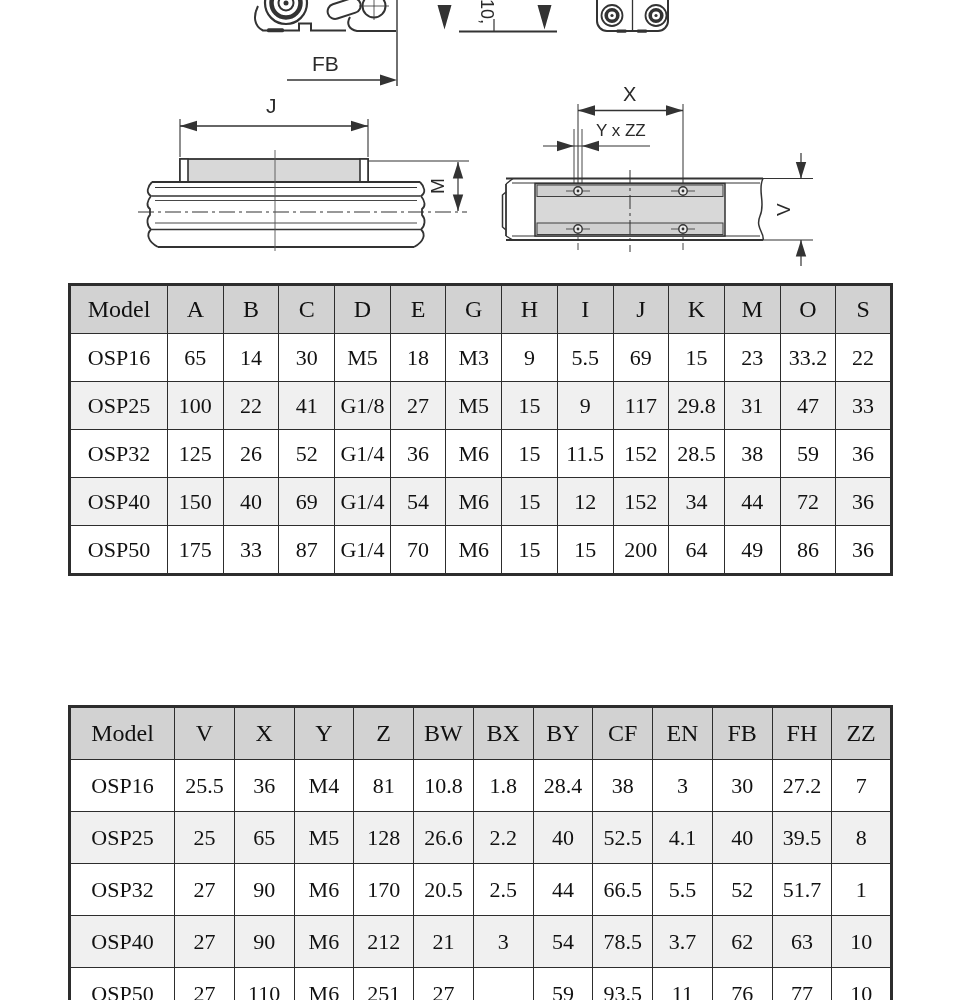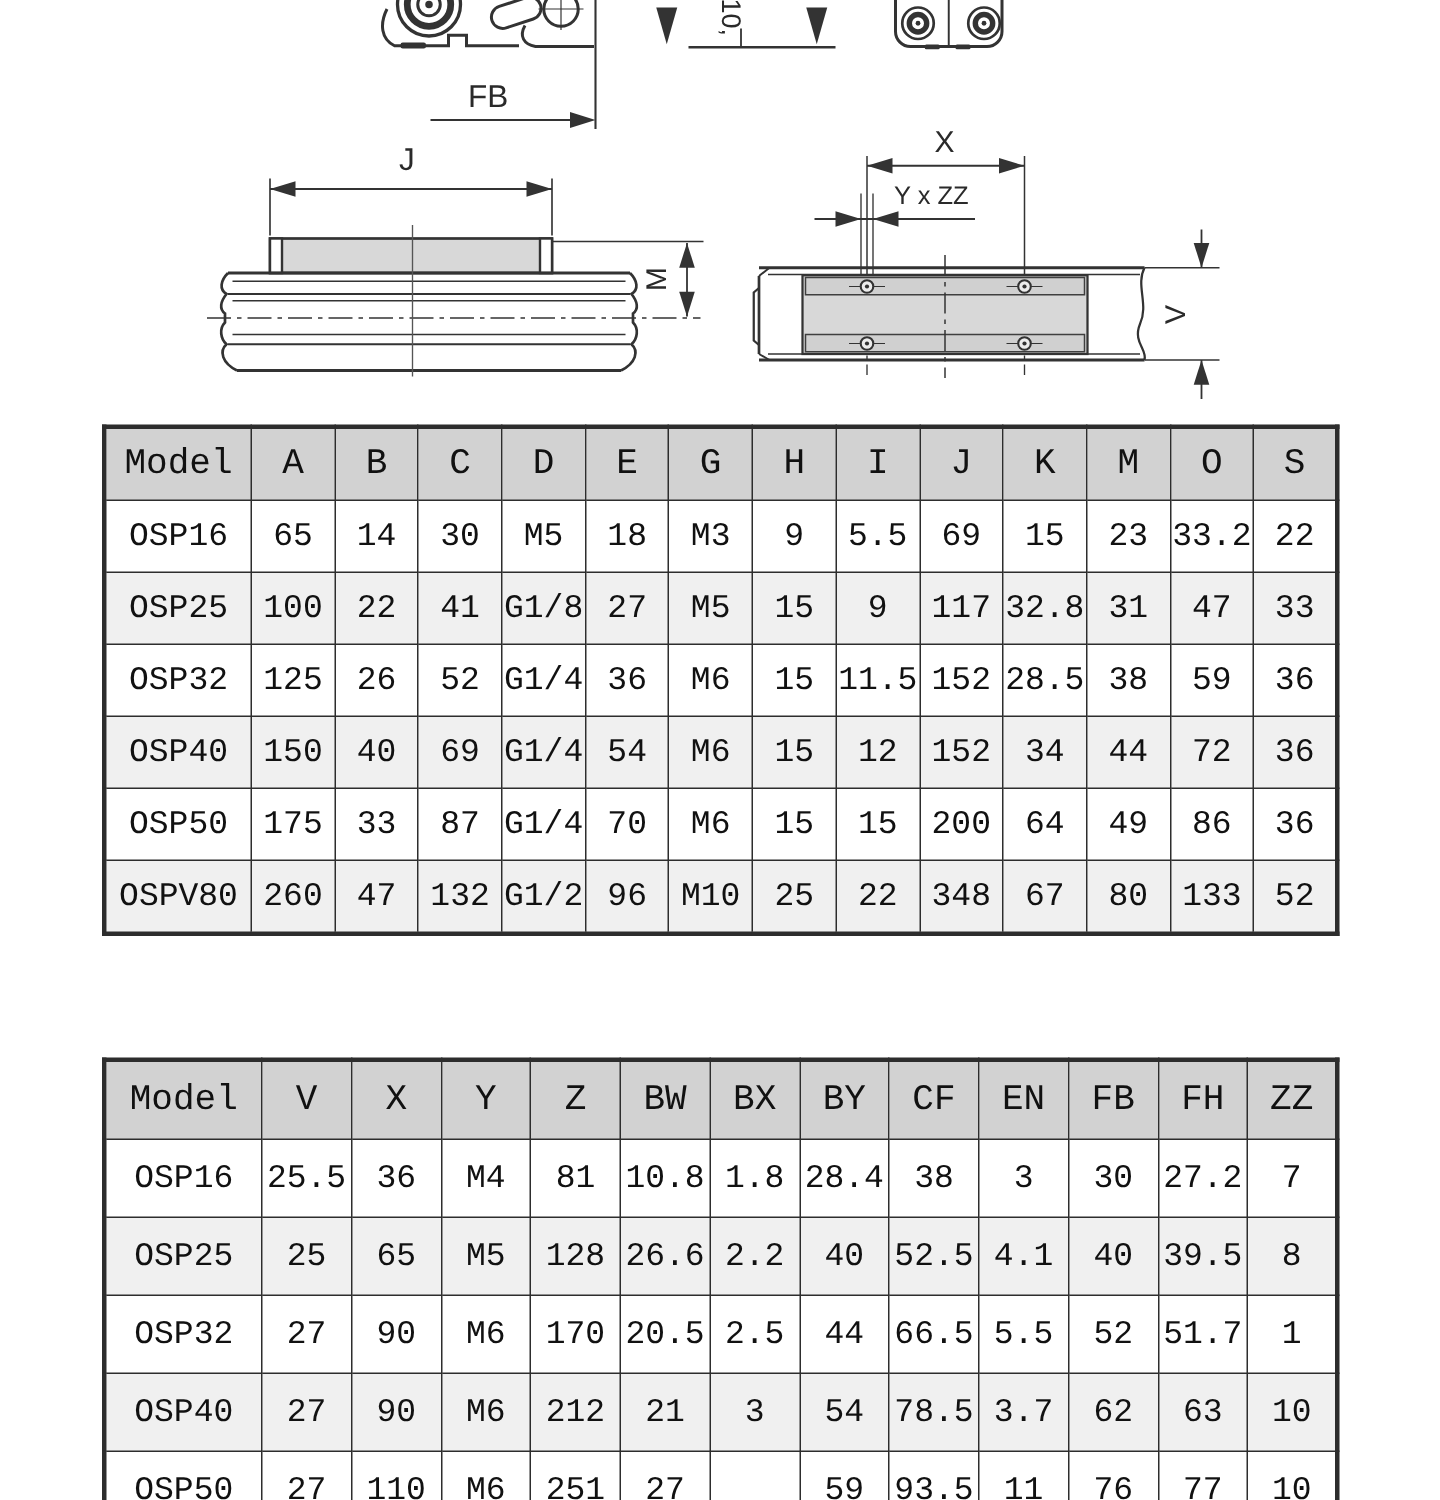--- a/index.html
+++ b/index.html
@@ -22,21 +22,21 @@
   .gfill{fill:var(--drawing-fill);stroke:var(--drawing-line);}
   .railfill{fill:#d0d0d0;stroke:#3f3f3f;}
   .wfill{fill:#ffffff;stroke:var(--drawing-line);}
   .hole{fill:#ececec;stroke:var(--drawing-line);}
   .cl{stroke:#555555;fill:none;}
   .dtext{font-family:"Liberation Sans",sans-serif;fill:#2a2a2a;}
   .tbl-wrap{position:absolute;left:68px;}
   #table1-wrap{top:283px;}
   #table2-wrap{top:705px;}
   table{border-collapse:collapse;table-layout:fixed;width:822px;
-        font-family:Liberation Mono, monospace;color:var(--text);
+        font-family:Liberation Serif, serif;color:var(--text);
         border:3px solid var(--table-border);}
   th,td{border:1.5px solid var(--table-border);text-align:center;vertical-align:middle;
         padding:0;overflow:hidden;white-space:nowrap;}
   thead th{background:var(--table-header-bg);font-weight:normal;font-size:24px;}
   tbody td{font-size:22px;background:var(--row-bg);}
   tbody tr:nth-child(even) td{background:var(--row-alt-bg);}
   #table1-wrap th,#table1-wrap td{height:47px;}
   #table2-wrap th,#table2-wrap td{height:51px;}
 </style>
 </head>
@@ -236,21 +236,21 @@
           <td>OSP25</td>
           <td>100</td>
           <td>22</td>
           <td>41</td>
           <td>G1/8</td>
           <td>27</td>
           <td>M5</td>
           <td>15</td>
           <td>9</td>
           <td>117</td>
-          <td>32.8</td>
+          <td>29.8</td>
           <td>31</td>
           <td>47</td>
           <td>33</td>
         </tr>
         <tr>
           <td>OSP32</td>
           <td>125</td>
           <td>26</td>
           <td>52</td>
           <td>G1/4</td>
@@ -288,36 +288,20 @@
           <td>G1/4</td>
           <td>70</td>
           <td>M6</td>
           <td>15</td>
           <td>15</td>
           <td>200</td>
           <td>64</td>
           <td>49</td>
           <td>86</td>
           <td>36</td>
-        </tr>
-        <tr>
-          <td>OSPV80</td>
-          <td>260</td>
-          <td>47</td>
-          <td>132</td>
-          <td>G1/2</td>
-          <td>96</td>
-          <td>M10</td>
-          <td>25</td>
-          <td>22</td>
-          <td>348</td>
-          <td>67</td>
-          <td>80</td>
-          <td>133</td>
-          <td>52</td>
         </tr>
       </tbody>
     </table>
 </div>
 
 <div id="table2-wrap" class="tbl-wrap">
   <table>
       <colgroup>
         <col style="width: 105px;">
         <col style="width: 59.75px;">

